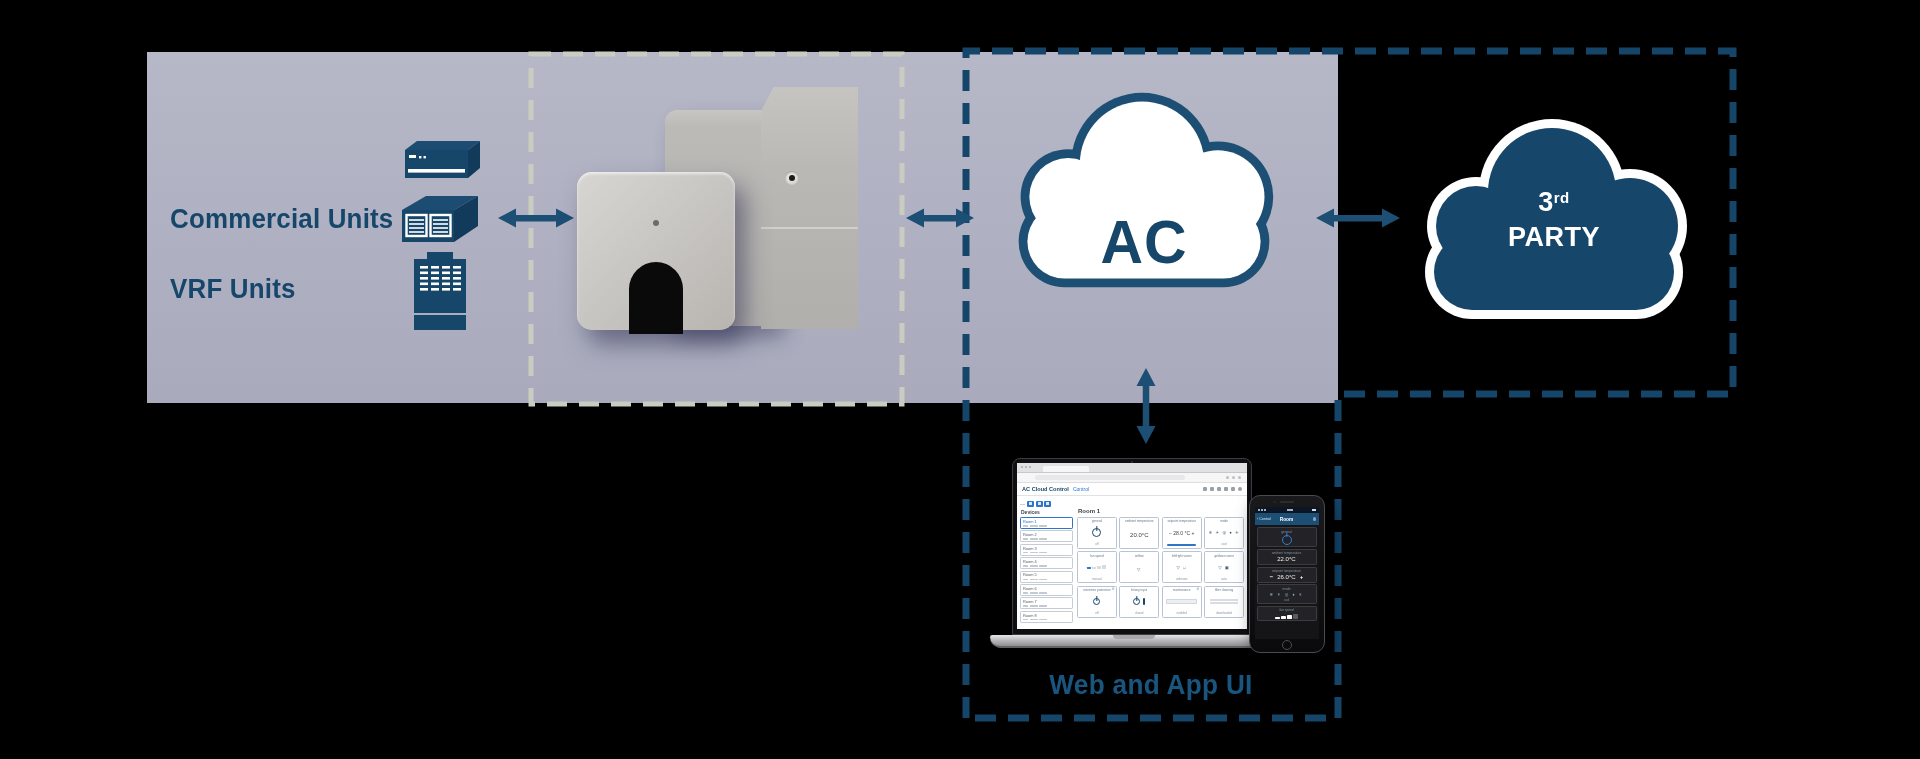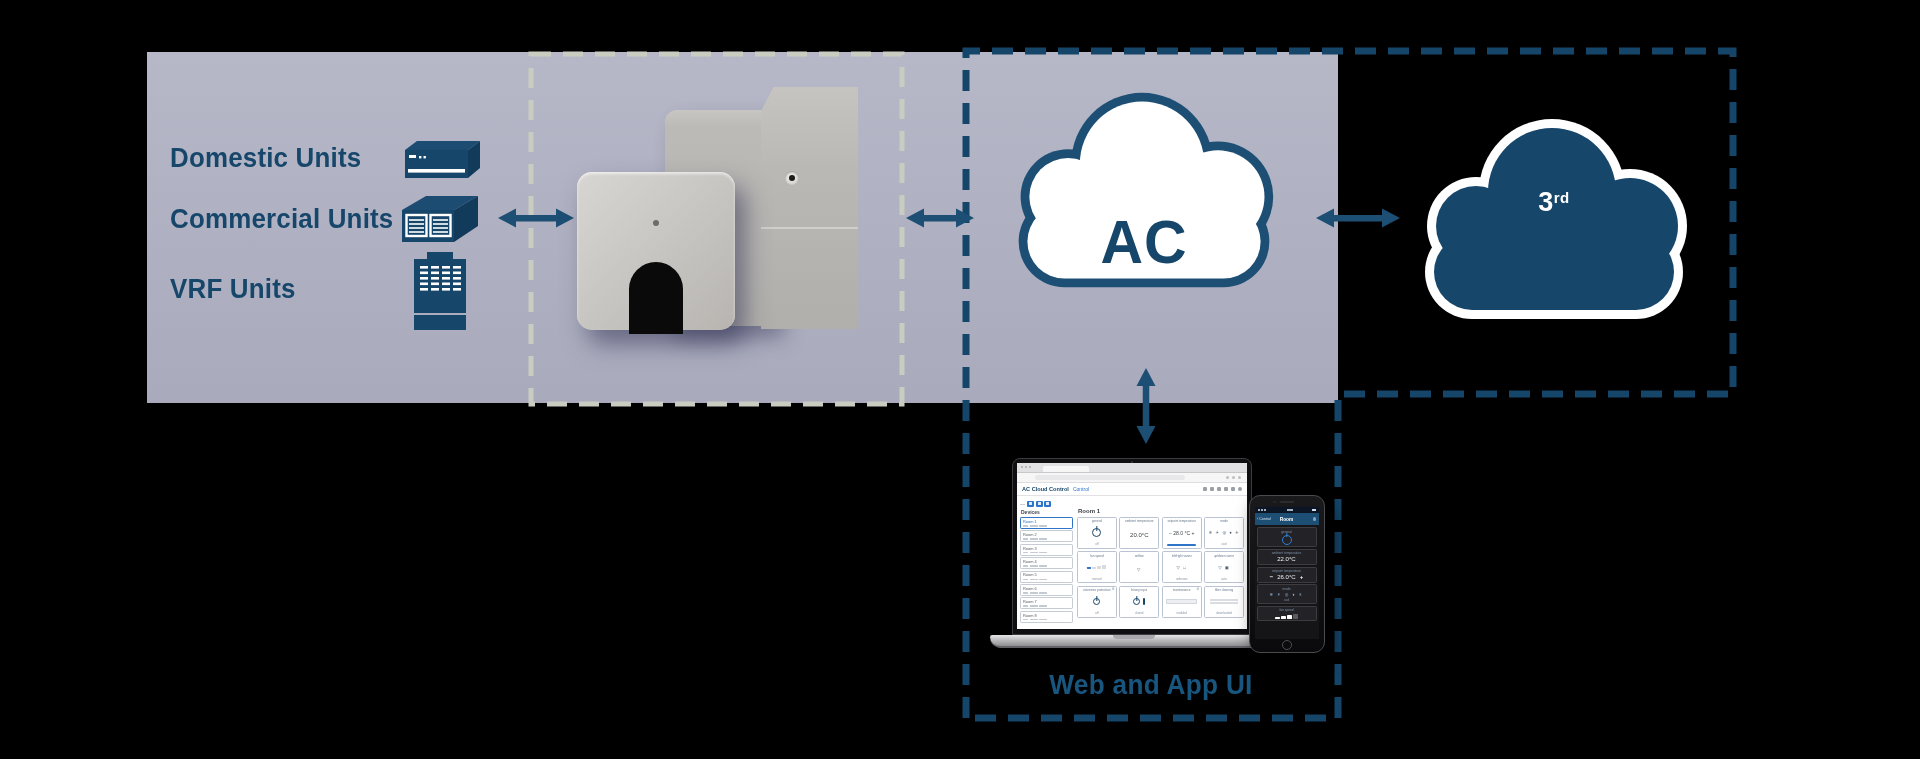--- a/index.html
+++ b/index.html
@@ -176,23 +176,20 @@
       <polygon points="1400,218 1382,208.5 1382,227.5"></polygon>
     </g>
 
     <g fill="#1d4e74" stroke="none">
       <rect x="1142.75" y="382" width="6.5" height="48"></rect>
       <polygon points="1146,368 1136.5,386 1155.5,386"></polygon>
       <polygon points="1146,444 1136.5,426 1155.5,426"></polygon>
     </g>
   </svg>
 
-  <div class="unit-row" style="top:143px;">
-    <span class="unit-label">Domestic Units</span>
-  </div>
   <svg class="unit-icon" style="left:400px;top:138px;" width="82" height="40" viewBox="0 0 82 40">
     <polygon points="5,12 68,12 80,3 17,3" fill="#1c4c72"></polygon>
     <polygon points="68,12 80,3 80,30 68,40" fill="#123a5a"></polygon>
     <rect x="5" y="12" width="63" height="28" fill="#17466b"></rect>
     <rect x="9" y="17" width="7" height="3" fill="#fff"></rect>
     <rect x="19" y="18" width="2.4" height="2.4" fill="#fff"></rect>
     <rect x="23.5" y="18" width="2.4" height="2.4" fill="#fff"></rect>
     <rect x="8" y="31" width="57" height="3.6" fill="#fff"></rect>
   </svg>
 
@@ -290,20 +287,21 @@
       </g>
       <g fill="#17466b">
         <circle cx="72" cy="112" r="40"></circle>
         <circle cx="148" cy="78" r="64"></circle>
         <circle cx="226" cy="112" r="48"></circle>
         <rect x="30" y="120" width="240" height="76" rx="38"></rect>
       </g>
     </svg>
     <div class="tp-text">
       <div><span>3</span><sup>rd</sup></div>
+      <div>PARTY</div>
     </div>
   </div>
 
   <div class="laptop">
     <div class="lt-top">
       <div class="lt-cam"></div>
       <div class="lt-screen">
         <div class="chrome">
           <span class="dot" style="left:4px;"></span>
             <span class="dot" style="left:8px;"></span>

